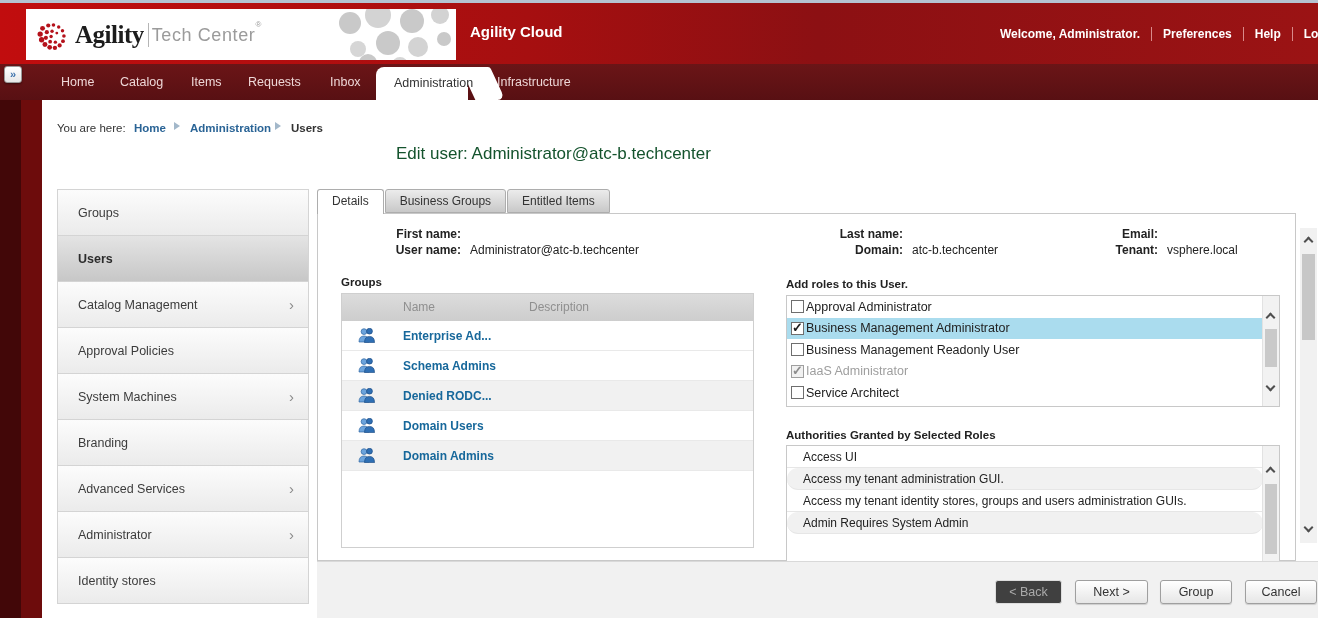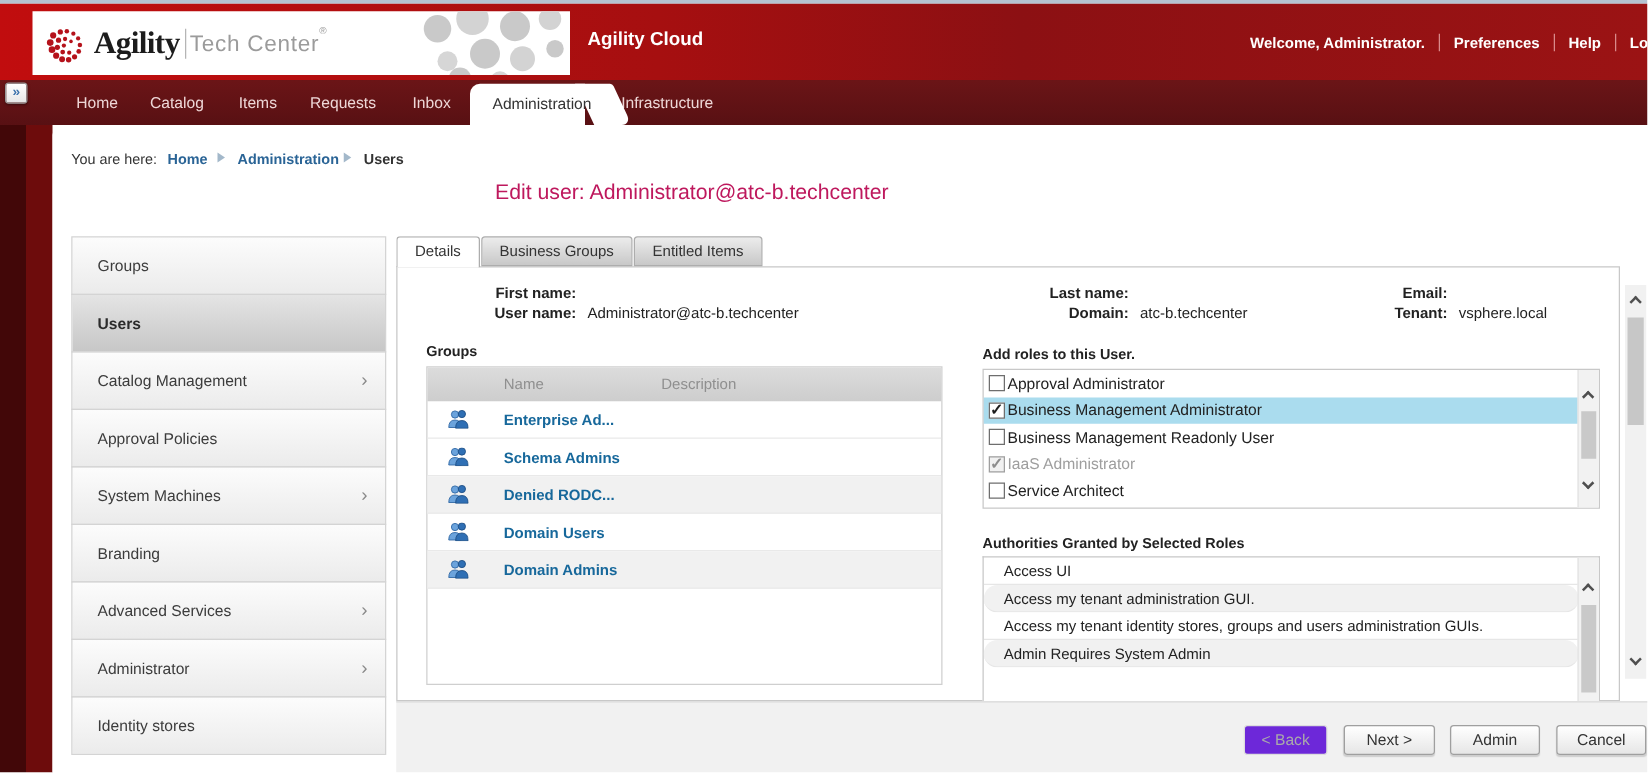--- a/index.html
+++ b/index.html
@@ -88,21 +88,21 @@
   #breadcrumb { position:absolute; left:15px; top:22px; height:14px; font-size:11.5px; color:#333; }
   #breadcrumb span, #breadcrumb a { position:absolute; top:0; white-space:nowrap; }
   #breadcrumb .crumb-link { color:#2a6496; font-weight:bold; text-decoration:none; }
   #breadcrumb .crumb-current { color:#333; font-weight:bold; }
   .crumb-arrow {
     position:absolute; top:3px; width:0; height:0;
     border-left:6px solid #a3b8ca; border-top:4px solid transparent; border-bottom:4px solid transparent;
   }
 
   
-  #page-title { position:absolute; left:354px; top:44px; font-size:17px; color:#be185d; }
+  #page-title { position:absolute; left:354px; top:44px; font-size:17px; color:#14532d; }
 
   
   #sidebar { position:absolute; left:15px; top:90px; width:252px; }
   .side-item {
     position:relative; height:47px; margin-top:-1px;
     border:1px solid #d4d4d4;
     background:linear-gradient(#fcfcfc, #ebebeb);
     display:flex; align-items:center;
     font-size:12.5px; color:#3c3c3c; cursor:pointer;
   }
@@ -207,21 +207,21 @@
     position:absolute; left:275px; top:461px; right:0; bottom:0;
     background:#f1f1f1; border-top:1px solid #d9d9d9;
   }
   .btn {
     position:absolute; top:480px; height:24px; font-size:12.5px; color:#333;
     background:linear-gradient(#ffffff,#e6e6e6); border:1px solid #9f9f9f; border-radius:3px;
     text-align:center; line-height:22px; cursor:pointer;
     box-shadow:0 1px 1px rgba(0,0,0,.15);
   }
   .btn.disabled {
-    color:#aaaaaa; background:#6d28d9; border-color:#dddddd; box-shadow:none; cursor:default;
+    color:#aaaaaa; background:#404040; border-color:#dddddd; box-shadow:none; cursor:default;
   }
 </style>
 </head>
 <body>
 
 <div id="chrome-sliver" class="abs"></div>
 
 <div id="topbar" class="abs">
   <div id="logo-box">
     <div class="brand-row">
@@ -459,21 +459,21 @@
       <div class="sb">
         <span class="chev-up" style="top:22px;"></span>
         <div class="thumb" style="top:38px; height:70px;"></div>
       </div>
     </div>
   </div>
 
   <div id="footer"></div>
   <div class="btn disabled" style="left:953px;  width:67px;">&lt; Back</div>
   <div class="btn" style="left:1033px; width:73px;">Next &gt;</div>
-  <div class="btn" style="left:1118px; width:72px;">Admin</div>
+  <div class="btn" style="left:1118px; width:72px;">Group</div>
   <div class="btn" style="left:1203px; width:72px;">Cancel</div>
 
   <div id="page-scrollbar">
     <span class="chev-up" style="position:absolute; left:5px; top:10px; width:7px; height:7px; border-right:2px solid #4f4f4f; border-bottom:2px solid #4f4f4f; transform:rotate(-135deg);"></span>
     <div style="position:absolute; left:2px; top:26px; width:13px; height:86px; background:#c7c7c7;"></div>
     <span class="chev-down" style="position:absolute; left:5px; bottom:12px; width:7px; height:7px; border-right:2px solid #4f4f4f; border-bottom:2px solid #4f4f4f; transform:rotate(45deg);"></span>
   </div>
 </div>
 
 </body></html>

